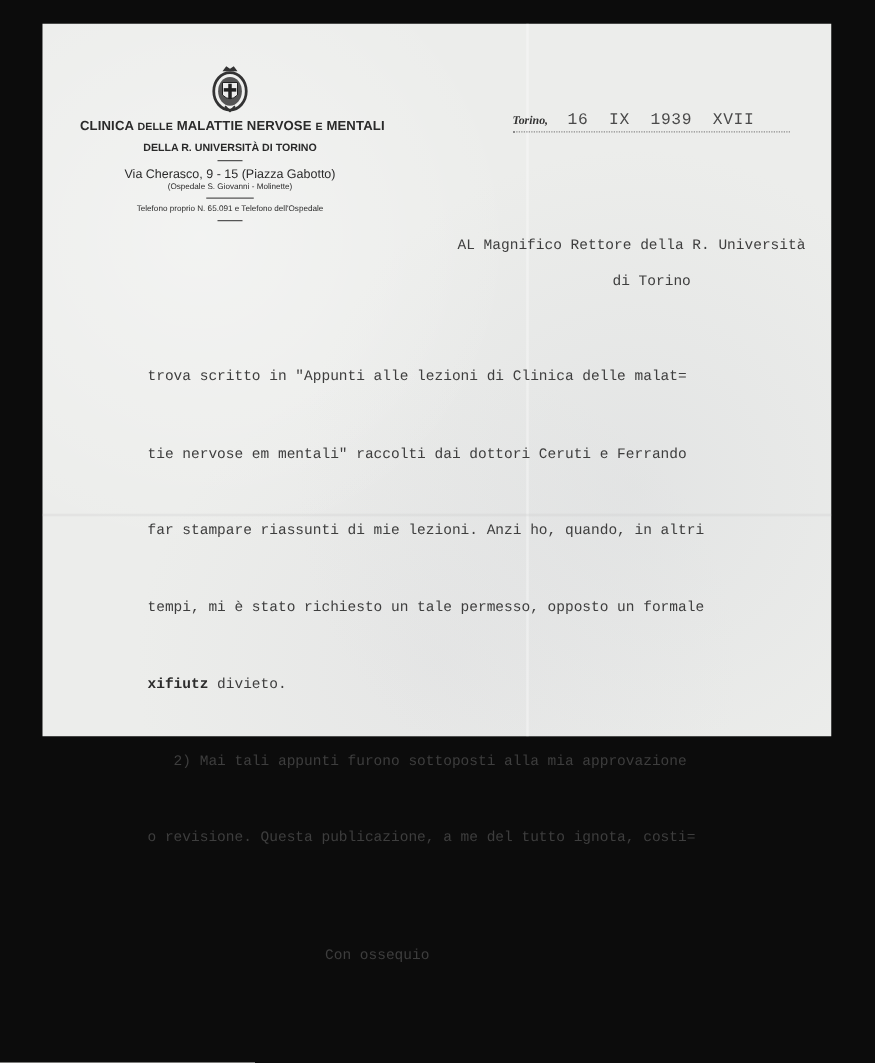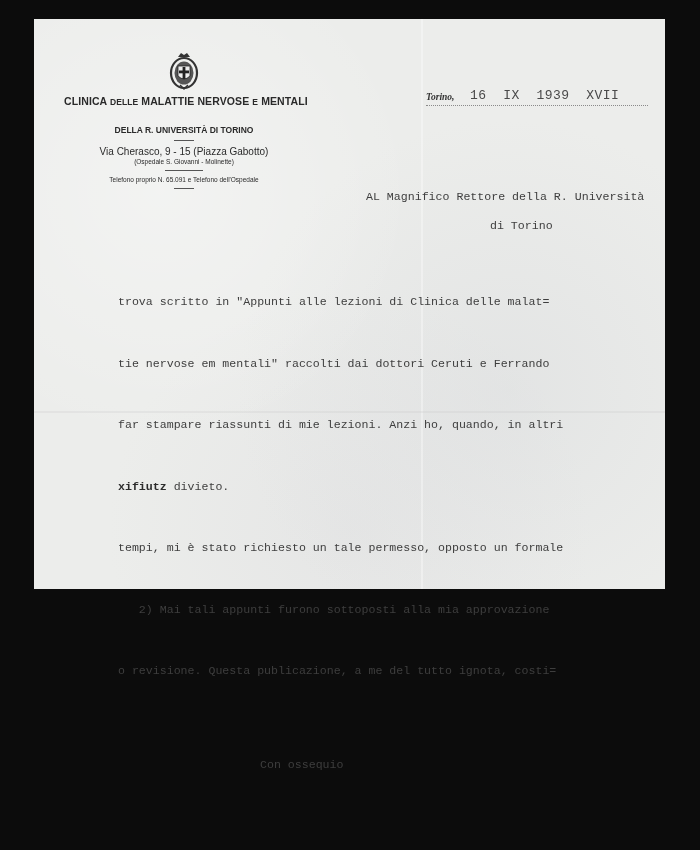--- a/index.html
+++ b/index.html
@@ -30,30 +30,30 @@
   }
 
   
   .letterhead {
     position: absolute; left: 30px; top: 32px; width: 240px;
     text-align: center; color: #2a2a2a;
   }
   .crest { display: block; margin: 0 auto 4px auto; width: 32px; height: 40px; }
   .lh-line1 { font-size: 10.5px; font-weight: bold; letter-spacing: 0.1px; white-space: nowrap; }
   .lh-line1 .small { font-size: 8.5px; }
-  .lh-line2 { font-size: 8.5px; font-weight: bold; margin-top: 18px; }
+  .lh-line2 { font-size: 8.5px; font-weight: bold; margin-top: 6px; }
   .lh-rule { width: 20px; height: 1px; background: #555; margin: 5px auto; }
   .lh-rule.wide { width: 38px; }
   .lh-address { font-size: 10px; margin-top: 4px; }
   .lh-sub { font-size: 6.5px; margin-top: 1px; }
   .lh-phone { font-size: 6.5px; margin-top: 2px; }
 
   
   .date-line {
-    position: absolute; left: 392px; top: 70px; width: 222px;
+    position: absolute; left: 376px; top: 70px; width: 222px;
     border-bottom: 1px dotted #8a8a8a;
     height: 16px;
   }
   .date-label {
     position: absolute; left: 0; top: 3px;
     font-family: "Liberation Serif", serif; font-style: italic; font-weight: bold;
     font-size: 9.5px; color: #333;
   }
   .date-value {
     position: absolute; left: 44px; top: -1px;
@@ -114,22 +114,22 @@
     <span class="date-value">16  IX  1939  XVII</span>
   </div>
 
   <div class="typed addressee-1">AL Magnifico Rettore della R. Università</div>
   <div class="typed addressee-2">di Torino</div>
 
   <div class="typed body-text">
     <div>trova scritto in "Appunti alle lezioni di Clinica delle malat=</div>
     <div>tie nervose em mentali" raccolti dai dottori Ceruti e Ferrando</div>
     <div>far stampare riassunti di mie lezioni. Anzi ho, quando, in altri</div>
+    <div>tempi, mi è stato richiesto un tale permesso, opposto un formale</div>
     <div><span class="strike">xifiutz</span><span> divieto.</span></div>
-    <div>tempi, mi è stato richiesto un tale permesso, opposto un formale</div>
     <div>   2) Mai tali appunti furono sottoposti alla mia approvazione</div>
     <div>o revisione. Questa publicazione, a me del tutto ignota, costi=</div>
     
     
     
     
     
     
     
     

